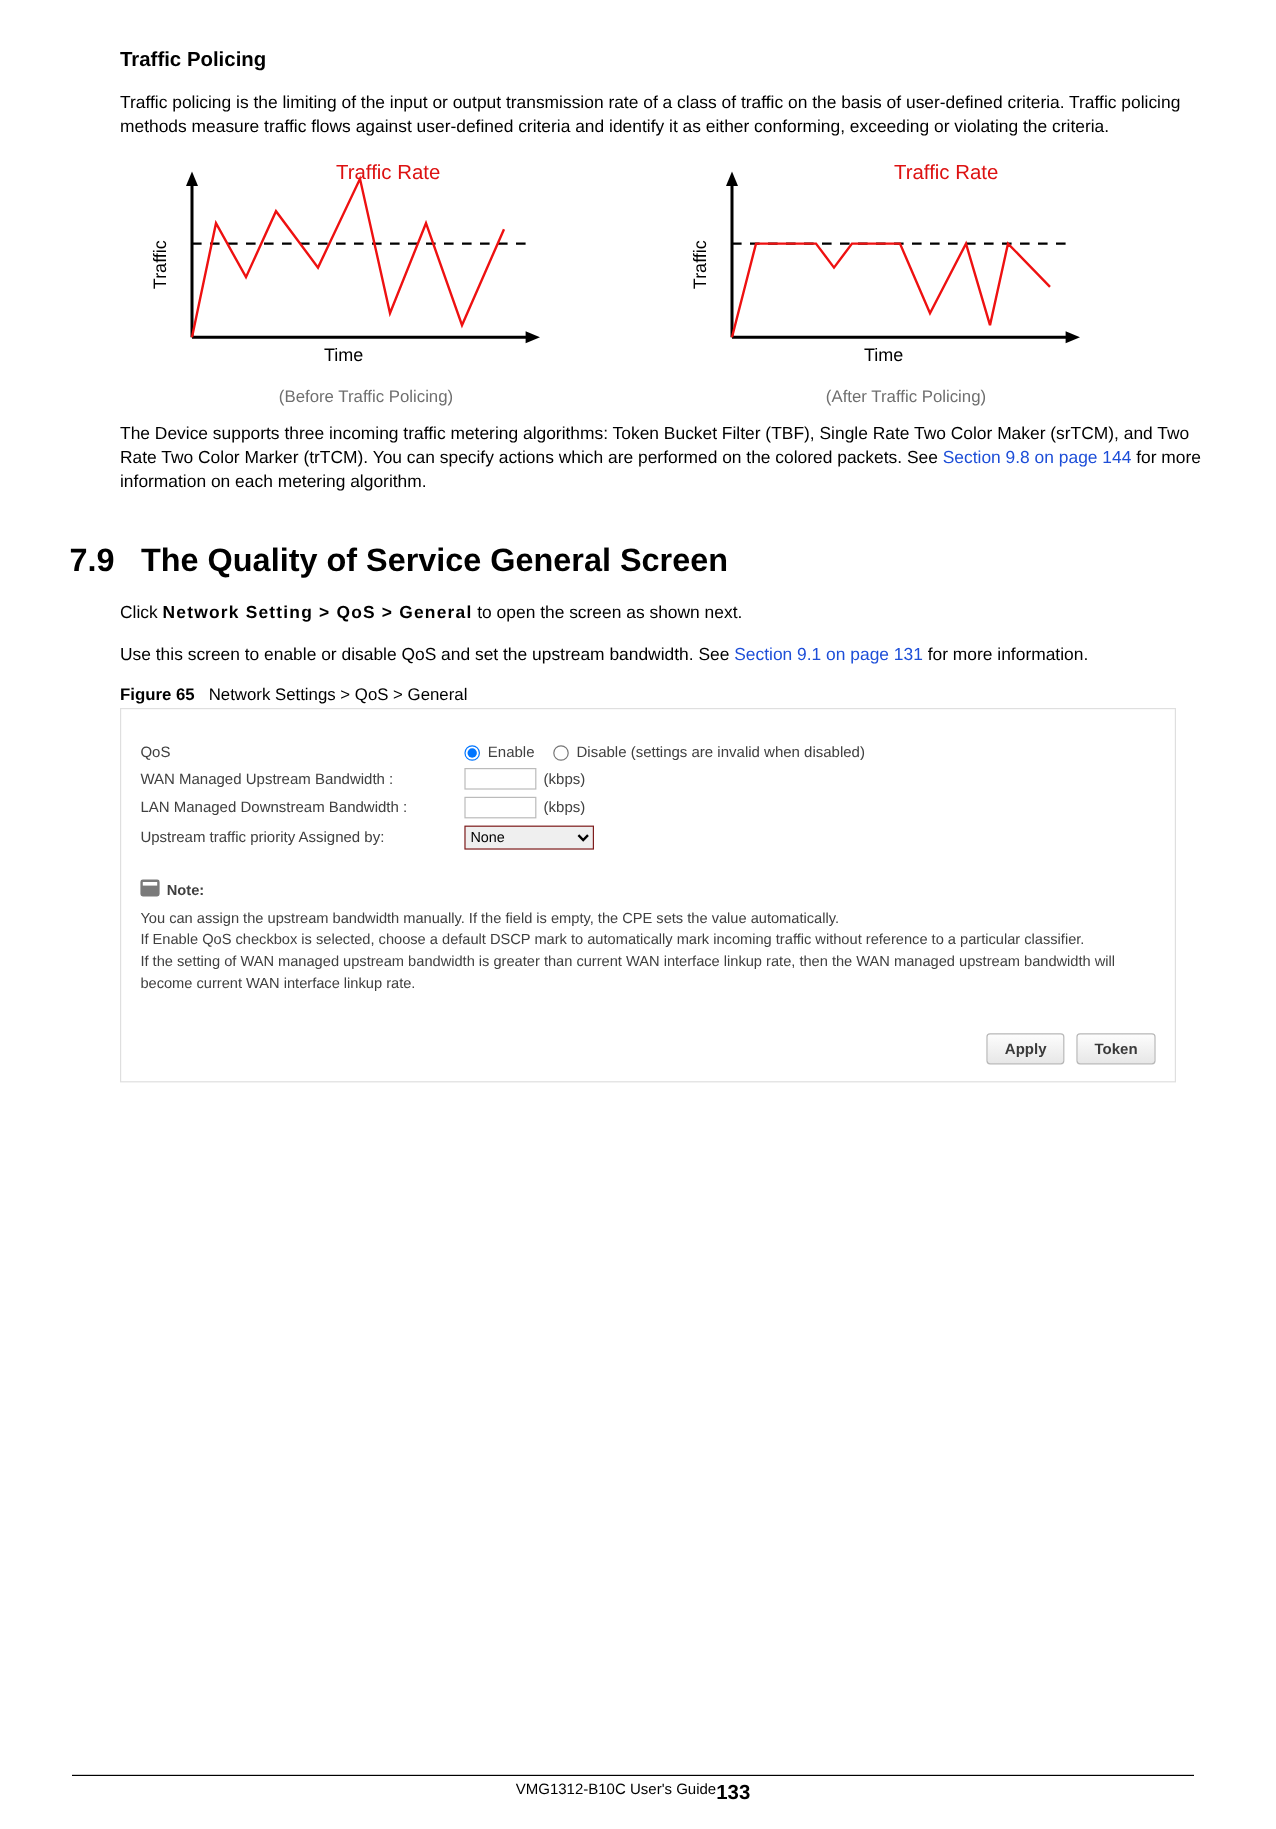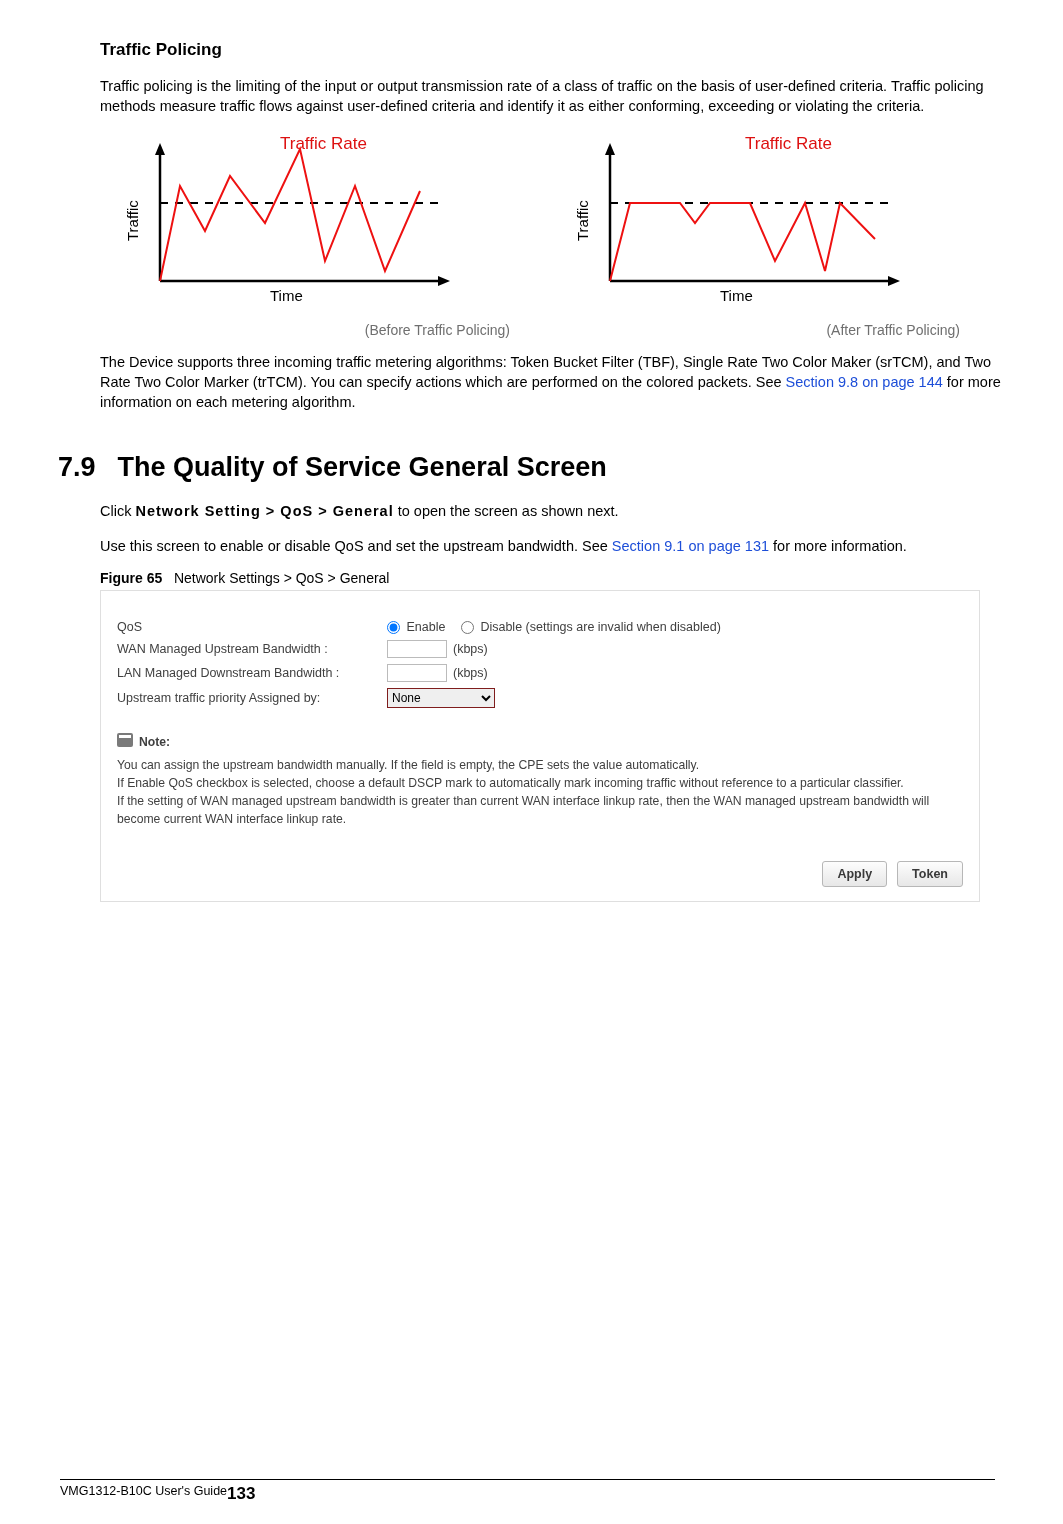--- a/index.html
+++ b/index.html
@@ -34,21 +34,21 @@
   .link { color: #1d4ed8; }
   .navpath { font-weight: bold; letter-spacing: 1px; }
   .figure-row {
     display: flex;
     gap: 40px;
     margin: 10px 0 14px 0;
     align-items: flex-end;
   }
   .figure-cell { width: 410px; }
   .figure-caption {
-    text-align: right;
+    text-align: center;
     color: #6f6f6f;
     font-size: 14px;
     margin-top: 8px;
   }
   .h2 {
     font-family: Arial, Helvetica, sans-serif;
     font-weight: bold;
     font-size: 27px;
     margin: 40px 0 18px -42px;
   }
@@ -100,21 +100,21 @@
   }
   .btn {
     border:1px solid #b7b7b7; border-radius:3px;
     background: linear-gradient(#fdfdfd,#e7e7e7);
     padding: 5px 14px; font-size:12.5px; font-weight:bold; color:#3a3a3a;
     cursor:pointer;
   }
   .footer {
     position:absolute; bottom:20px; left:60px; right:68px;
     border-top:1px solid #000;
-    display:flex; justify-content:flex-start; padding-top:4px;
+    display:flex; justify-content:center; padding-top:4px;
     font-size:12.5px;
   }
   .footer .pn { font-weight:bold; font-size:17px; font-family: Arial, Helvetica, sans-serif;}
 </style>
 </head>
 <body>
 
 <div class="page">
 
   <div class="section-title">Traffic Policing</div>

